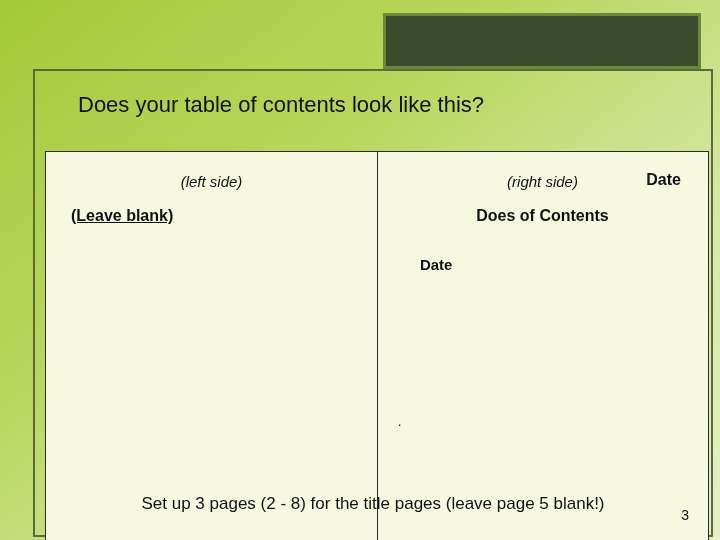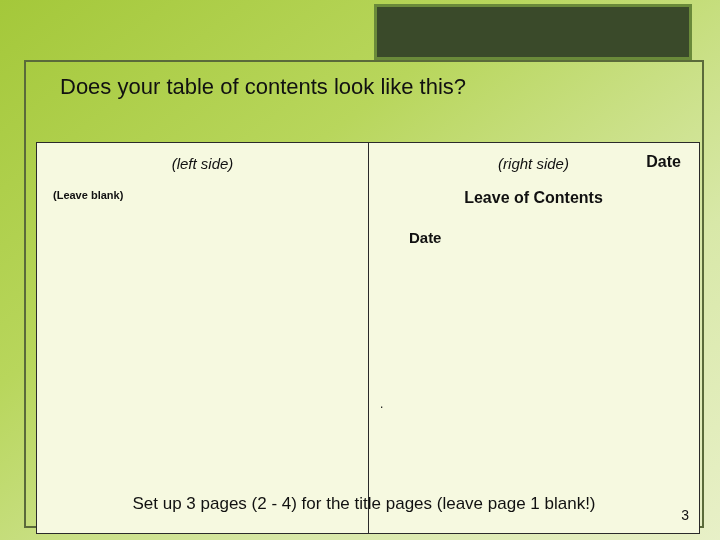--- a/index.html
+++ b/index.html
@@ -1,15 +1,15 @@
 <!DOCTYPE html>
 <html><head>
 <meta charset="utf-8">
 <style>
-  * { margin: 0; padding: 4px; box-sizing: border-box; }
+  * { margin: 0; padding: 13px; box-sizing: border-box; }
   body {
     width: 720px;
     height: 540px;
     background: linear-gradient(to bottom right, #a4c83a 0%, #b8d65c 35%, #d8e8a8 70%, #e8f0c8 100%);
     font-family: Arial, Helvetica, sans-serif;
     position: relative;
     overflow: hidden;
   }
   .top-block {
     position: absolute;
@@ -71,22 +71,23 @@
     text-align: center;
     font-style: italic;
     font-size: 15px;
     color: #111;
   }
   .leave-blank {
     position: absolute;
     top: 42px;
     left: 12px;
     font-weight: bold;
-    font-size: 11px;
+    font-size: 16px;
     color: #111;
+    text-decoration: underline;
   }
   .right-label {
     position: absolute;
     top: 8px;
     left: 0;
     width: 100%;
     text-align: center;
     font-style: italic;
     font-weight: normal;
     font-size: 15px;
@@ -158,23 +159,23 @@
   <div class="title">Does your table of contents look like this?</div>
 
   <div class="notebook">
     <div class="left-pane">
       <div class="left-label">(left side)</div>
       <div class="leave-blank">(Leave blank)</div>
     </div>
     <div class="right-pane">
       <div class="right-label">(right side)</div>
       <div class="date-top">Date</div>
-      <div class="toc-title">Leave of Contents</div>
+      <div class="toc-title">Does of Contents</div>
       <div class="columns">
         <span class="col-date">Date</span>
       </div>
       <div class="page-num">3</div>
     </div>
     <div class="dot">.</div>
   </div>
 
-  <div class="footer-text">Set up 3 pages (2 - 4) for the title pages (leave page 1 blank!)</div>
+  <div class="footer-text">Set up 3 pages (2 - 8) for the title pages (leave page 5 blank!)</div>
 </div>
 
 </body></html>

